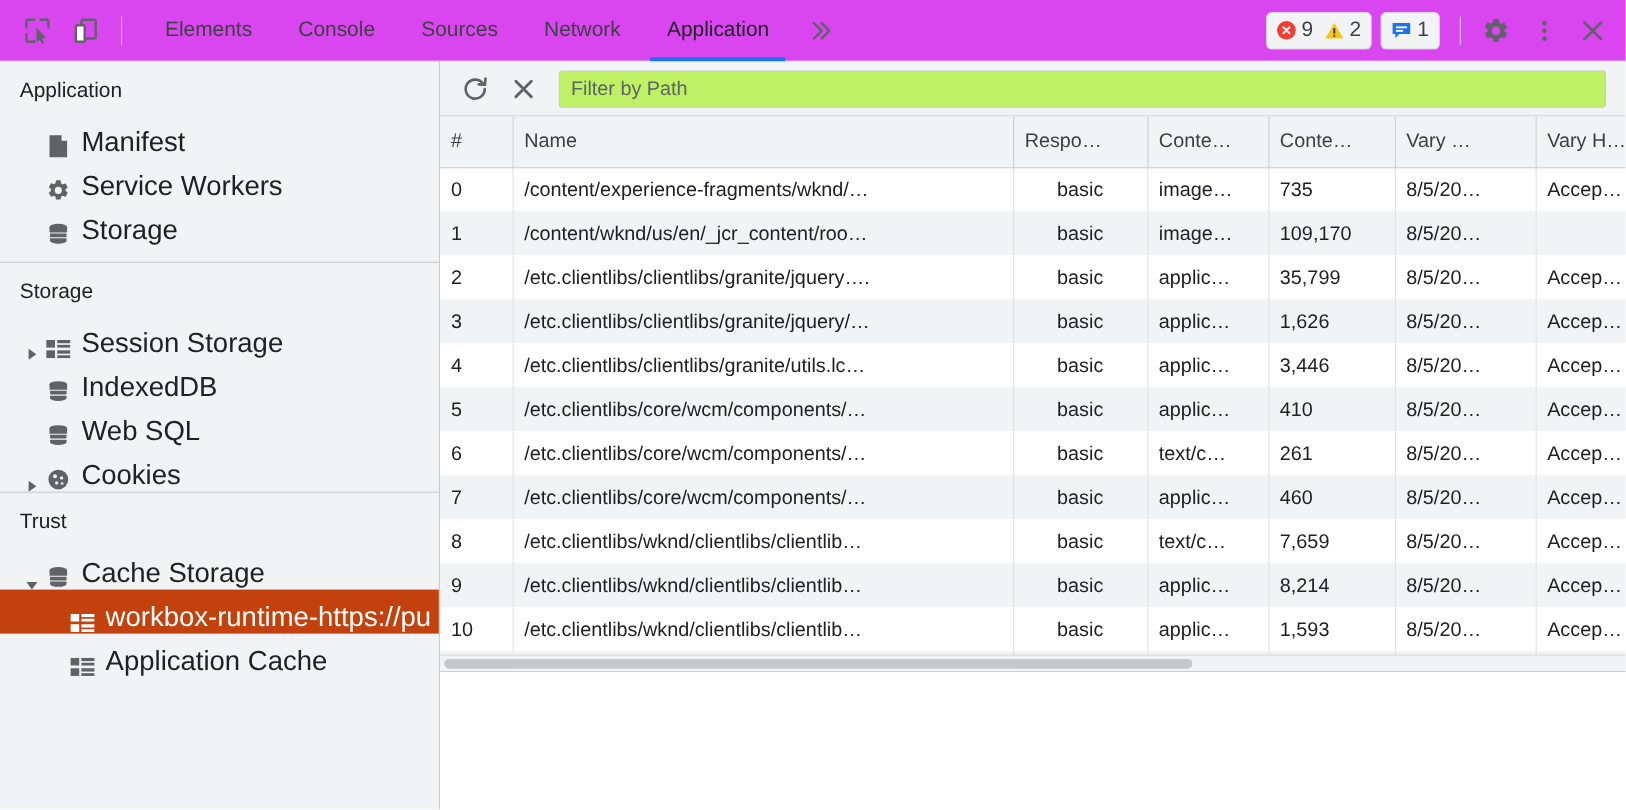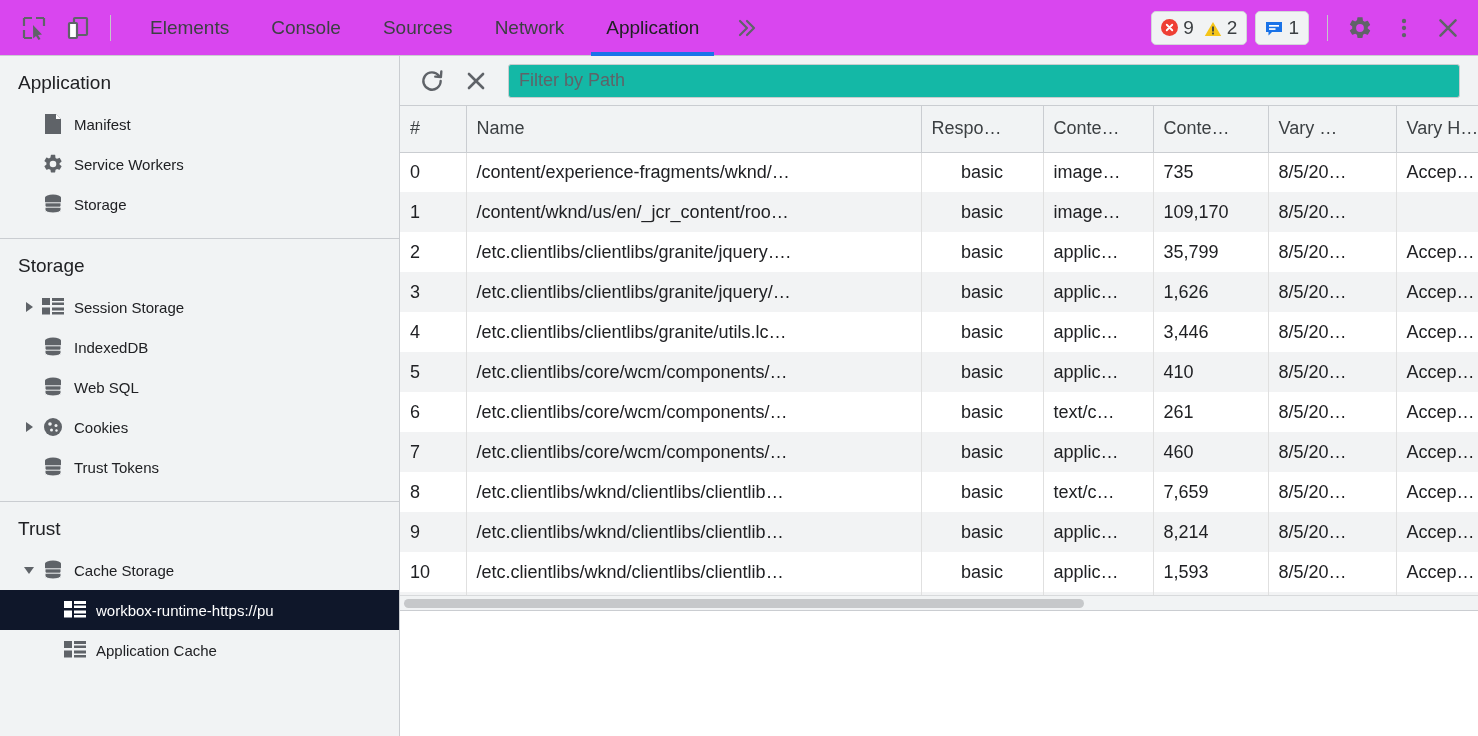--- a/index.html
+++ b/index.html
@@ -71,26 +71,26 @@
     display: flex; flex-direction: column;
     position: relative;
   }
   .side-group { padding: 0; }
   .side-group + .side-group { border-top: 1px solid #cacdd1; }
   .group-title {
     font-size: 19px; color: #202124;
     padding: 16px 0 10px 18px;
   }
   .side-row {
-    display: flex; align-items: center;
+    display: flex; align-items: flex-end;
     height: 40px; padding-left: 18px;
-    font-size: 15px; color: #202124;
+    font-size: 25px; color: #202124;
     cursor: pointer; white-space: nowrap;
   }
-  .side-row.selected { background: #0f172a; color: #ffffff; }
+  .side-row.selected { background: #c2410c; color: #ffffff; }
   .twisty {
     width: 22px; flex: none;
     display: flex; align-items: center; justify-content: center;
   }
   .twisty.empty { }
   .tw-right { width: 0; height: 0; border-left: 7px solid #5f6368; border-top: 5px solid transparent; border-bottom: 5px solid transparent; }
   .tw-down  { width: 0; height: 0; border-top: 7px solid #5f6368; border-left: 5px solid transparent; border-right: 5px solid transparent; }
   .s-icon { width: 26px; flex: none; display: flex; align-items: center; justify-content: center; margin-right: 8px; }
   .s-icon svg { display: block; }
   .s-label { overflow: hidden; text-overflow: clip; }
@@ -107,21 +107,21 @@
     border-bottom: 1px solid #cacdd1;
     padding: 0 10px;
   }
   .fb-btn {
     width: 44px; height: 40px; flex: none;
     display: flex; align-items: center; justify-content: center; cursor: pointer;
   }
   .filter-input {
     flex: 1; height: 34px; margin-left: 10px; margin-right: 8px;
     border: 1px solid #c9ccce; border-radius: 3px;
-    background: #14b8a6; font-size: 18px; color: #3c4043;
+    background: #bef264; font-size: 18px; color: #3c4043;
     padding: 0 10px; outline: none;
     font-family: "Liberation Sans", sans-serif;
   }
   .filter-input::placeholder { color: #5f6368; }
 
   
   .table-wrap {
     height: 505px; min-height: 505px;
     overflow: hidden; position: relative;
     background: #fff;
@@ -350,32 +350,20 @@
             <svg width="22" height="22" viewBox="0 0 22 22">
               <circle cx="11" cy="11" r="9" fill="#5f6368"></circle>
               <circle cx="8" cy="8" r="1.8" fill="#f1f3f4"></circle>
               <circle cx="14" cy="9.5" r="1.5" fill="#f1f3f4"></circle>
               <circle cx="9.5" cy="14" r="1.5" fill="#f1f3f4"></circle>
               <circle cx="14.5" cy="14.5" r="1.2" fill="#f1f3f4"></circle>
             </svg>
           </span>
           <span class="s-label">Cookies</span>
         </div>
-        <div class="side-row indent-2" style="margin-bottom:14px;">
-          <span class="twisty empty"></span>
-          <span class="s-icon">
-            <svg width="22" height="22" viewBox="0 0 22 22">
-              <ellipse cx="11" cy="4.5" rx="8" ry="3" fill="#5f6368"></ellipse>
-              <path d="M3 4.5 V9 a8 3 0 0 0 16 0 V4.5 Z" fill="#5f6368"></path>
-              <path d="M3 9.8 V13 a8 3 0 0 0 16 0 V9.8 Z" fill="#5f6368" stroke="#f1f3f4" stroke-width="1"></path>
-              <path d="M3 14.2 V17 a8 3 0 0 0 16 0 V14.2 Z" fill="#5f6368" stroke="#f1f3f4" stroke-width="1"></path>
-            </svg>
-          </span>
-          <span class="s-label">Trust Tokens</span>
-        </div>
       </div>
 
       <div class="side-group">
         <div class="group-title">Trust</div>
         <div class="side-row indent-2">
           <span class="twisty">
               <i class="tw-down"></i>
             </span>
           <span class="s-icon">
             <svg width="22" height="22" viewBox="0 0 22 22">

